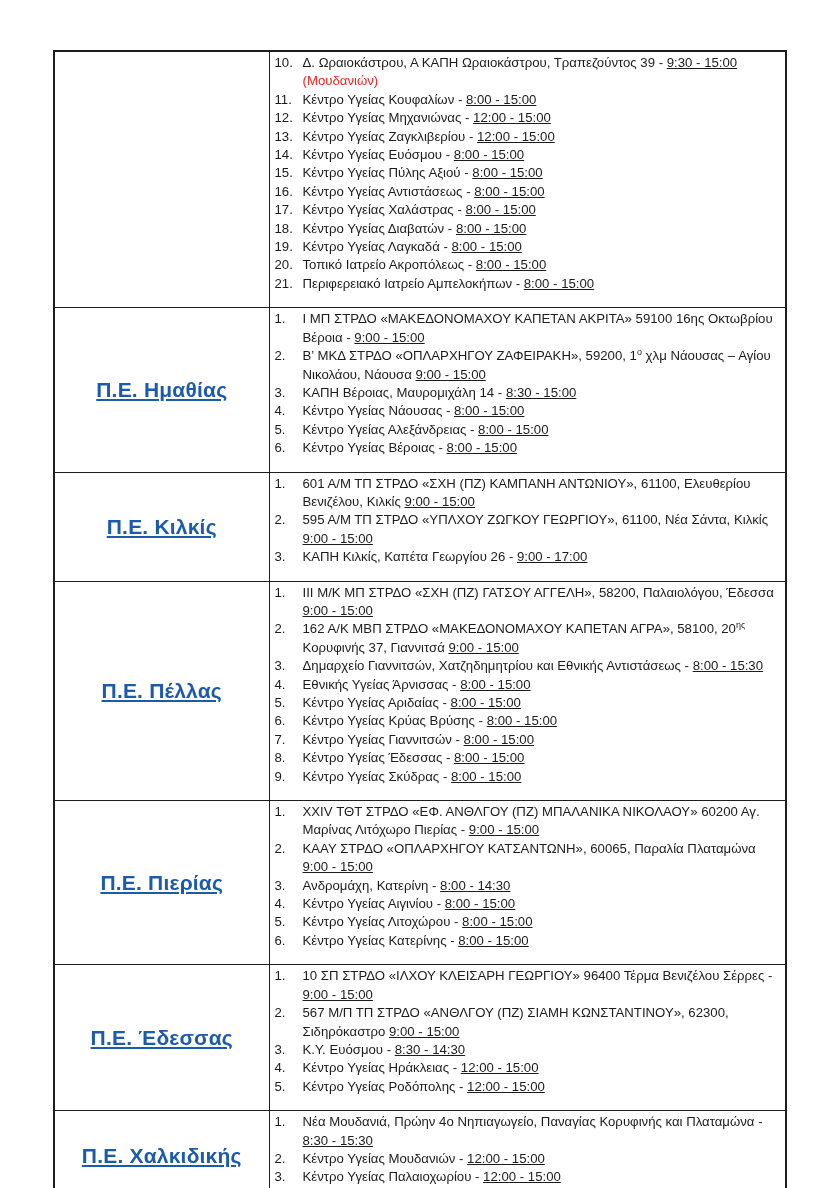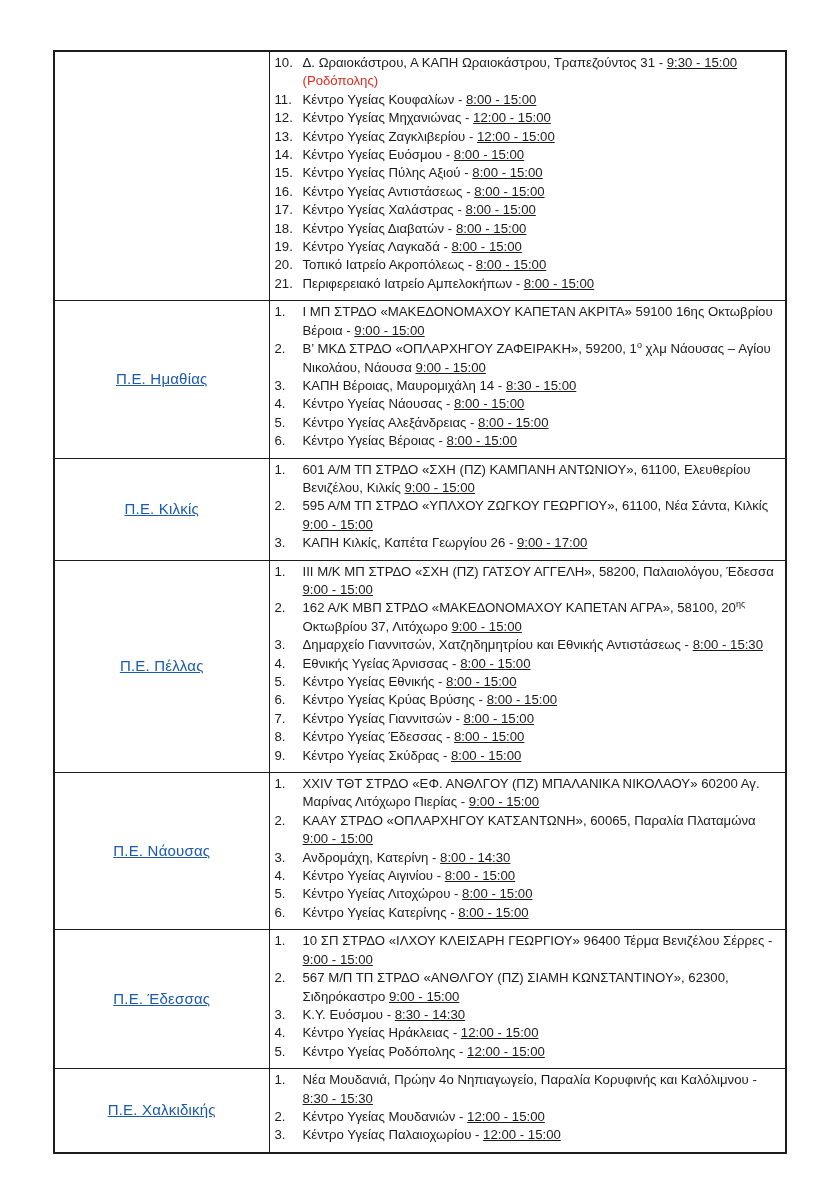--- a/index.html
+++ b/index.html
@@ -25,29 +25,29 @@
   }
   table.schedule td{
     border:1.5px solid var(--border);
     vertical-align:middle;
   }
   td.region-cell{
     width:215px;text-align:center;padding:2px;
   }
   .region-label{
     color:var(--blue);
-    font-weight:400;
-    font-size:15px;
+    font-weight:700;
+    font-size:21px;
     text-decoration:underline;
     letter-spacing:0.2px;
     cursor:pointer;
     white-space:nowrap;
   }
   td.items-cell{
-    padding:2px 4px 7px 5px;
+    padding:2px 4px 14px 5px;
   }
   .item{
     display:flex;
     font-size:13.2px;
     line-height:18.4px;
   }
   .item-num{
     flex:0 0 28px;
   }
   .item-text{
@@ -62,21 +62,21 @@
 <body>
 
 <div class="page">
   <table class="schedule">
     <tbody>
         <tr>
           <td class="region-cell"></td>
           <td class="items-cell">
             <div class="item">
               <span class="item-num">10.</span>
-              <span class="item-text"><span class="n">Δ. Ωραιοκάστρου, Α ΚΑΠΗ Ωραιοκάστρου, Τραπεζούντος 31 - </span><span class="u">9:30 - 15:00</span><br><span class="red">(Ροδόπολης)</span></span>
+              <span class="item-text"><span class="n">Δ. Ωραιοκάστρου, Α ΚΑΠΗ Ωραιοκάστρου, Τραπεζούντος 39 - </span><span class="u">9:30 - 15:00</span><br><span class="red">(Μουδανιών)</span></span>
             </div>
             <div class="item">
               <span class="item-num">11.</span>
               <span class="item-text"><span class="n">Κέντρο Υγείας Κουφαλίων - </span><span class="u">8:00 - 15:00</span></span>
             </div>
             <div class="item">
               <span class="item-num">12.</span>
               <span class="item-text"><span class="n">Κέντρο Υγείας Μηχανιώνας - </span><span class="u">12:00 - 15:00</span></span>
             </div>
             <div class="item">
@@ -165,54 +165,54 @@
         </tr>
         <tr>
           <td class="region-cell"><span class="region-label">Π.Ε. Πέλλας</span></td>
           <td class="items-cell">
             <div class="item">
               <span class="item-num">1.</span>
               <span class="item-text"><span class="n">ΙΙΙ Μ/Κ ΜΠ ΣΤΡΔΟ «ΣΧΗ (ΠΖ) ΓΑΤΣΟΥ ΑΓΓΕΛΗ», 58200, Παλαιολόγου, Έδεσσα </span><span class="u">9:00 - 15:00</span></span>
             </div>
             <div class="item">
               <span class="item-num">2.</span>
-              <span class="item-text"><span class="n">162 Α/Κ ΜΒΠ ΣΤΡΔΟ «ΜΑΚΕΔΟΝΟΜΑΧΟΥ ΚΑΠΕΤΑΝ ΑΓΡΑ», 58100, 20</span><sup class="sup">ης</sup><span class="n"> Οκτωβρίου 37, Λιτόχωρο </span><span class="u">9:00 - 15:00</span></span>
+              <span class="item-text"><span class="n">162 Α/Κ ΜΒΠ ΣΤΡΔΟ «ΜΑΚΕΔΟΝΟΜΑΧΟΥ ΚΑΠΕΤΑΝ ΑΓΡΑ», 58100, 20</span><sup class="sup">ης</sup><span class="n"> Κορυφινής 37, Γιαννιτσά </span><span class="u">9:00 - 15:00</span></span>
             </div>
             <div class="item">
               <span class="item-num">3.</span>
               <span class="item-text"><span class="n">Δημαρχείο Γιαννιτσών, Χατζηδημητρίου και Εθνικής Αντιστάσεως - </span><span class="u">8:00 - 15:30</span></span>
             </div>
             <div class="item">
               <span class="item-num">4.</span>
               <span class="item-text"><span class="n">Εθνικής Υγείας Άρνισσας - </span><span class="u">8:00 - 15:00</span></span>
             </div>
             <div class="item">
               <span class="item-num">5.</span>
-              <span class="item-text"><span class="n">Κέντρο Υγείας Εθνικής - </span><span class="u">8:00 - 15:00</span></span>
+              <span class="item-text"><span class="n">Κέντρο Υγείας Αριδαίας - </span><span class="u">8:00 - 15:00</span></span>
             </div>
             <div class="item">
               <span class="item-num">6.</span>
               <span class="item-text"><span class="n">Κέντρο Υγείας Κρύας Βρύσης - </span><span class="u">8:00 - 15:00</span></span>
             </div>
             <div class="item">
               <span class="item-num">7.</span>
               <span class="item-text"><span class="n">Κέντρο Υγείας Γιαννιτσών - </span><span class="u">8:00 - 15:00</span></span>
             </div>
             <div class="item">
               <span class="item-num">8.</span>
               <span class="item-text"><span class="n">Κέντρο Υγείας Έδεσσας - </span><span class="u">8:00 - 15:00</span></span>
             </div>
             <div class="item">
               <span class="item-num">9.</span>
               <span class="item-text"><span class="n">Κέντρο Υγείας Σκύδρας - </span><span class="u">8:00 - 15:00</span></span>
             </div>
           </td>
         </tr>
         <tr>
-          <td class="region-cell"><span class="region-label">Π.Ε. Νάουσας</span></td>
+          <td class="region-cell"><span class="region-label">Π.Ε. Πιερίας</span></td>
           <td class="items-cell">
             <div class="item">
               <span class="item-num">1.</span>
               <span class="item-text"><span class="n">XXIV ΤΘΤ ΣΤΡΔΟ «ΕΦ. ΑΝΘΛΓΟΥ (ΠΖ) ΜΠΑΛΑΝΙΚΑ ΝΙΚΟΛΑΟΥ» 60200 Αγ. Μαρίνας Λιτόχωρο Πιερίας - </span><span class="u">9:00 - 15:00</span></span>
             </div>
             <div class="item">
               <span class="item-num">2.</span>
               <span class="item-text"><span class="n">ΚΑΑΥ ΣΤΡΔΟ «ΟΠΛΑΡΧΗΓΟΥ ΚΑΤΣΑΝΤΩΝΗ», 60065, Παραλία Πλαταμώνα </span><span class="u">9:00 - 15:00</span></span>
             </div>
             <div class="item">
@@ -256,21 +256,21 @@
               <span class="item-num">5.</span>
               <span class="item-text"><span class="n">Κέντρο Υγείας Ροδόπολης - </span><span class="u">12:00 - 15:00</span></span>
             </div>
           </td>
         </tr>
         <tr>
           <td class="region-cell"><span class="region-label">Π.Ε. Χαλκιδικής</span></td>
           <td class="items-cell">
             <div class="item">
               <span class="item-num">1.</span>
-              <span class="item-text"><span class="n">Νέα Μουδανιά, Πρώην 4ο Νηπιαγωγείο, Παραλία Κορυφινής και Καλόλιμνου - </span><span class="u">8:30 - 15:30</span></span>
+              <span class="item-text"><span class="n">Νέα Μουδανιά, Πρώην 4ο Νηπιαγωγείο, Παναγίας Κορυφινής και Πλαταμώνα - </span><span class="u">8:30 - 15:30</span></span>
             </div>
             <div class="item">
               <span class="item-num">2.</span>
               <span class="item-text"><span class="n">Κέντρο Υγείας Μουδανιών - </span><span class="u">12:00 - 15:00</span></span>
             </div>
             <div class="item">
               <span class="item-num">3.</span>
               <span class="item-text"><span class="n">Κέντρο Υγείας Παλαιοχωρίου - </span><span class="u">12:00 - 15:00</span></span>
             </div>
           </td>

